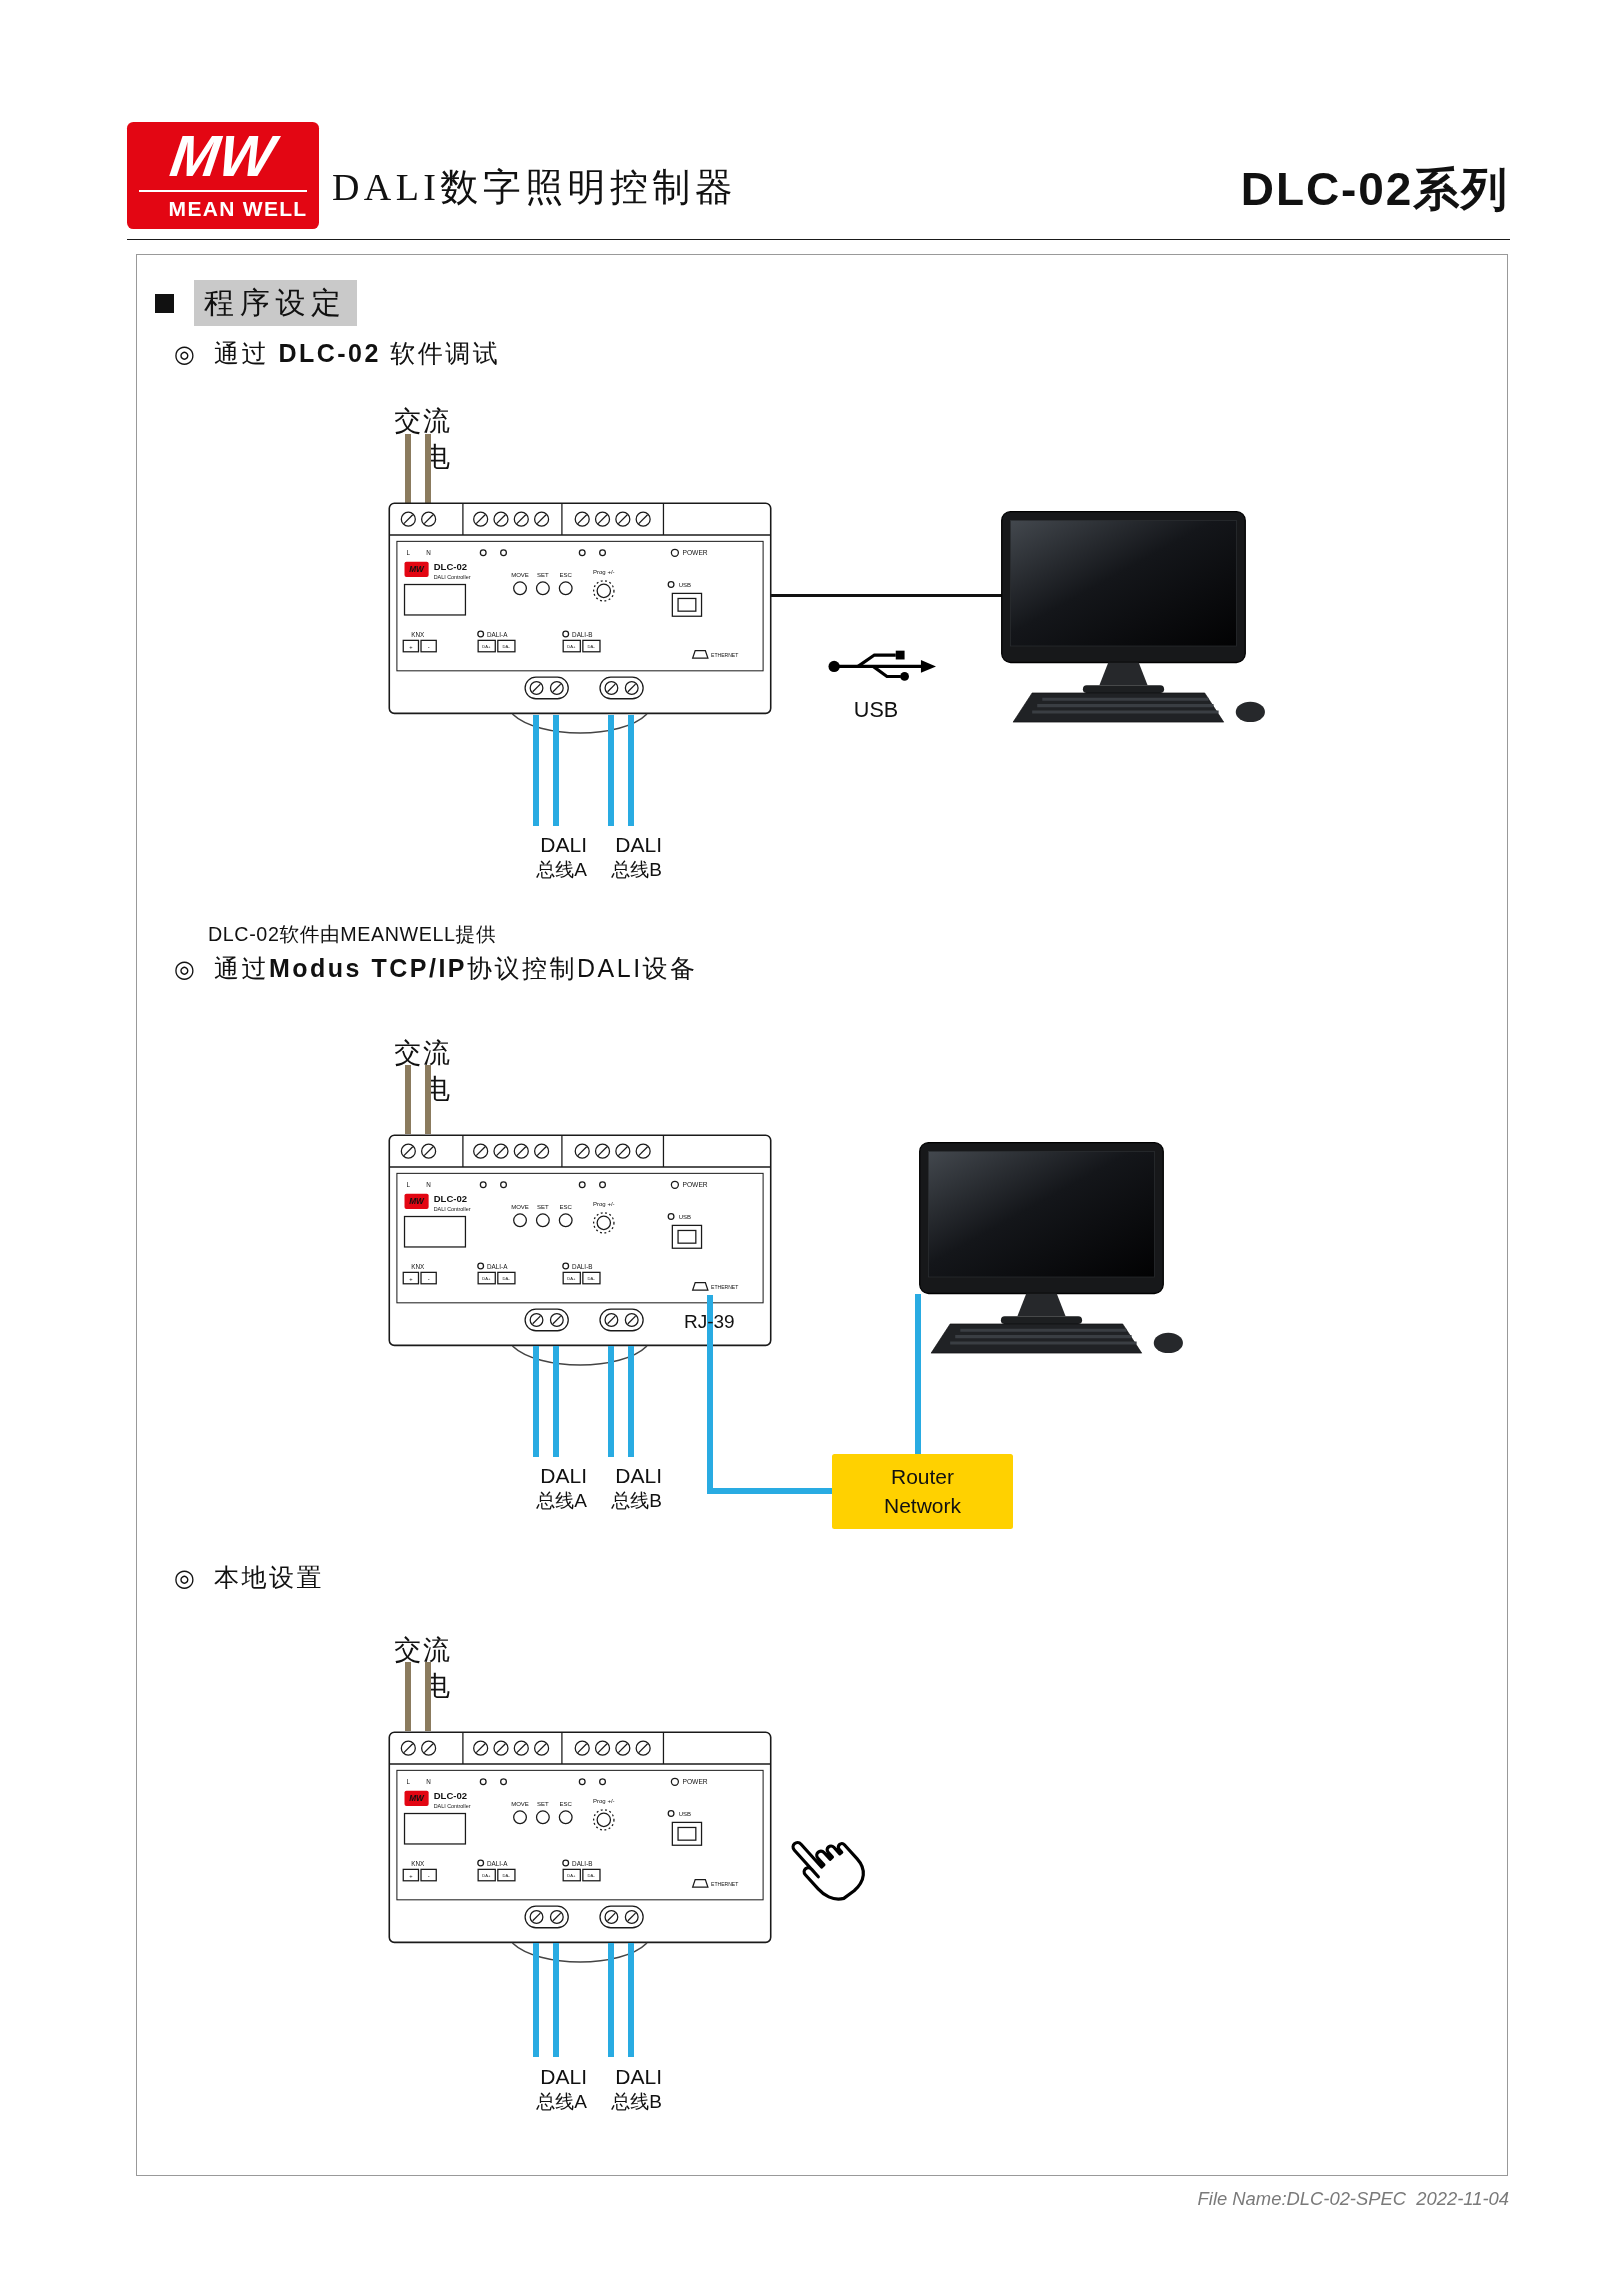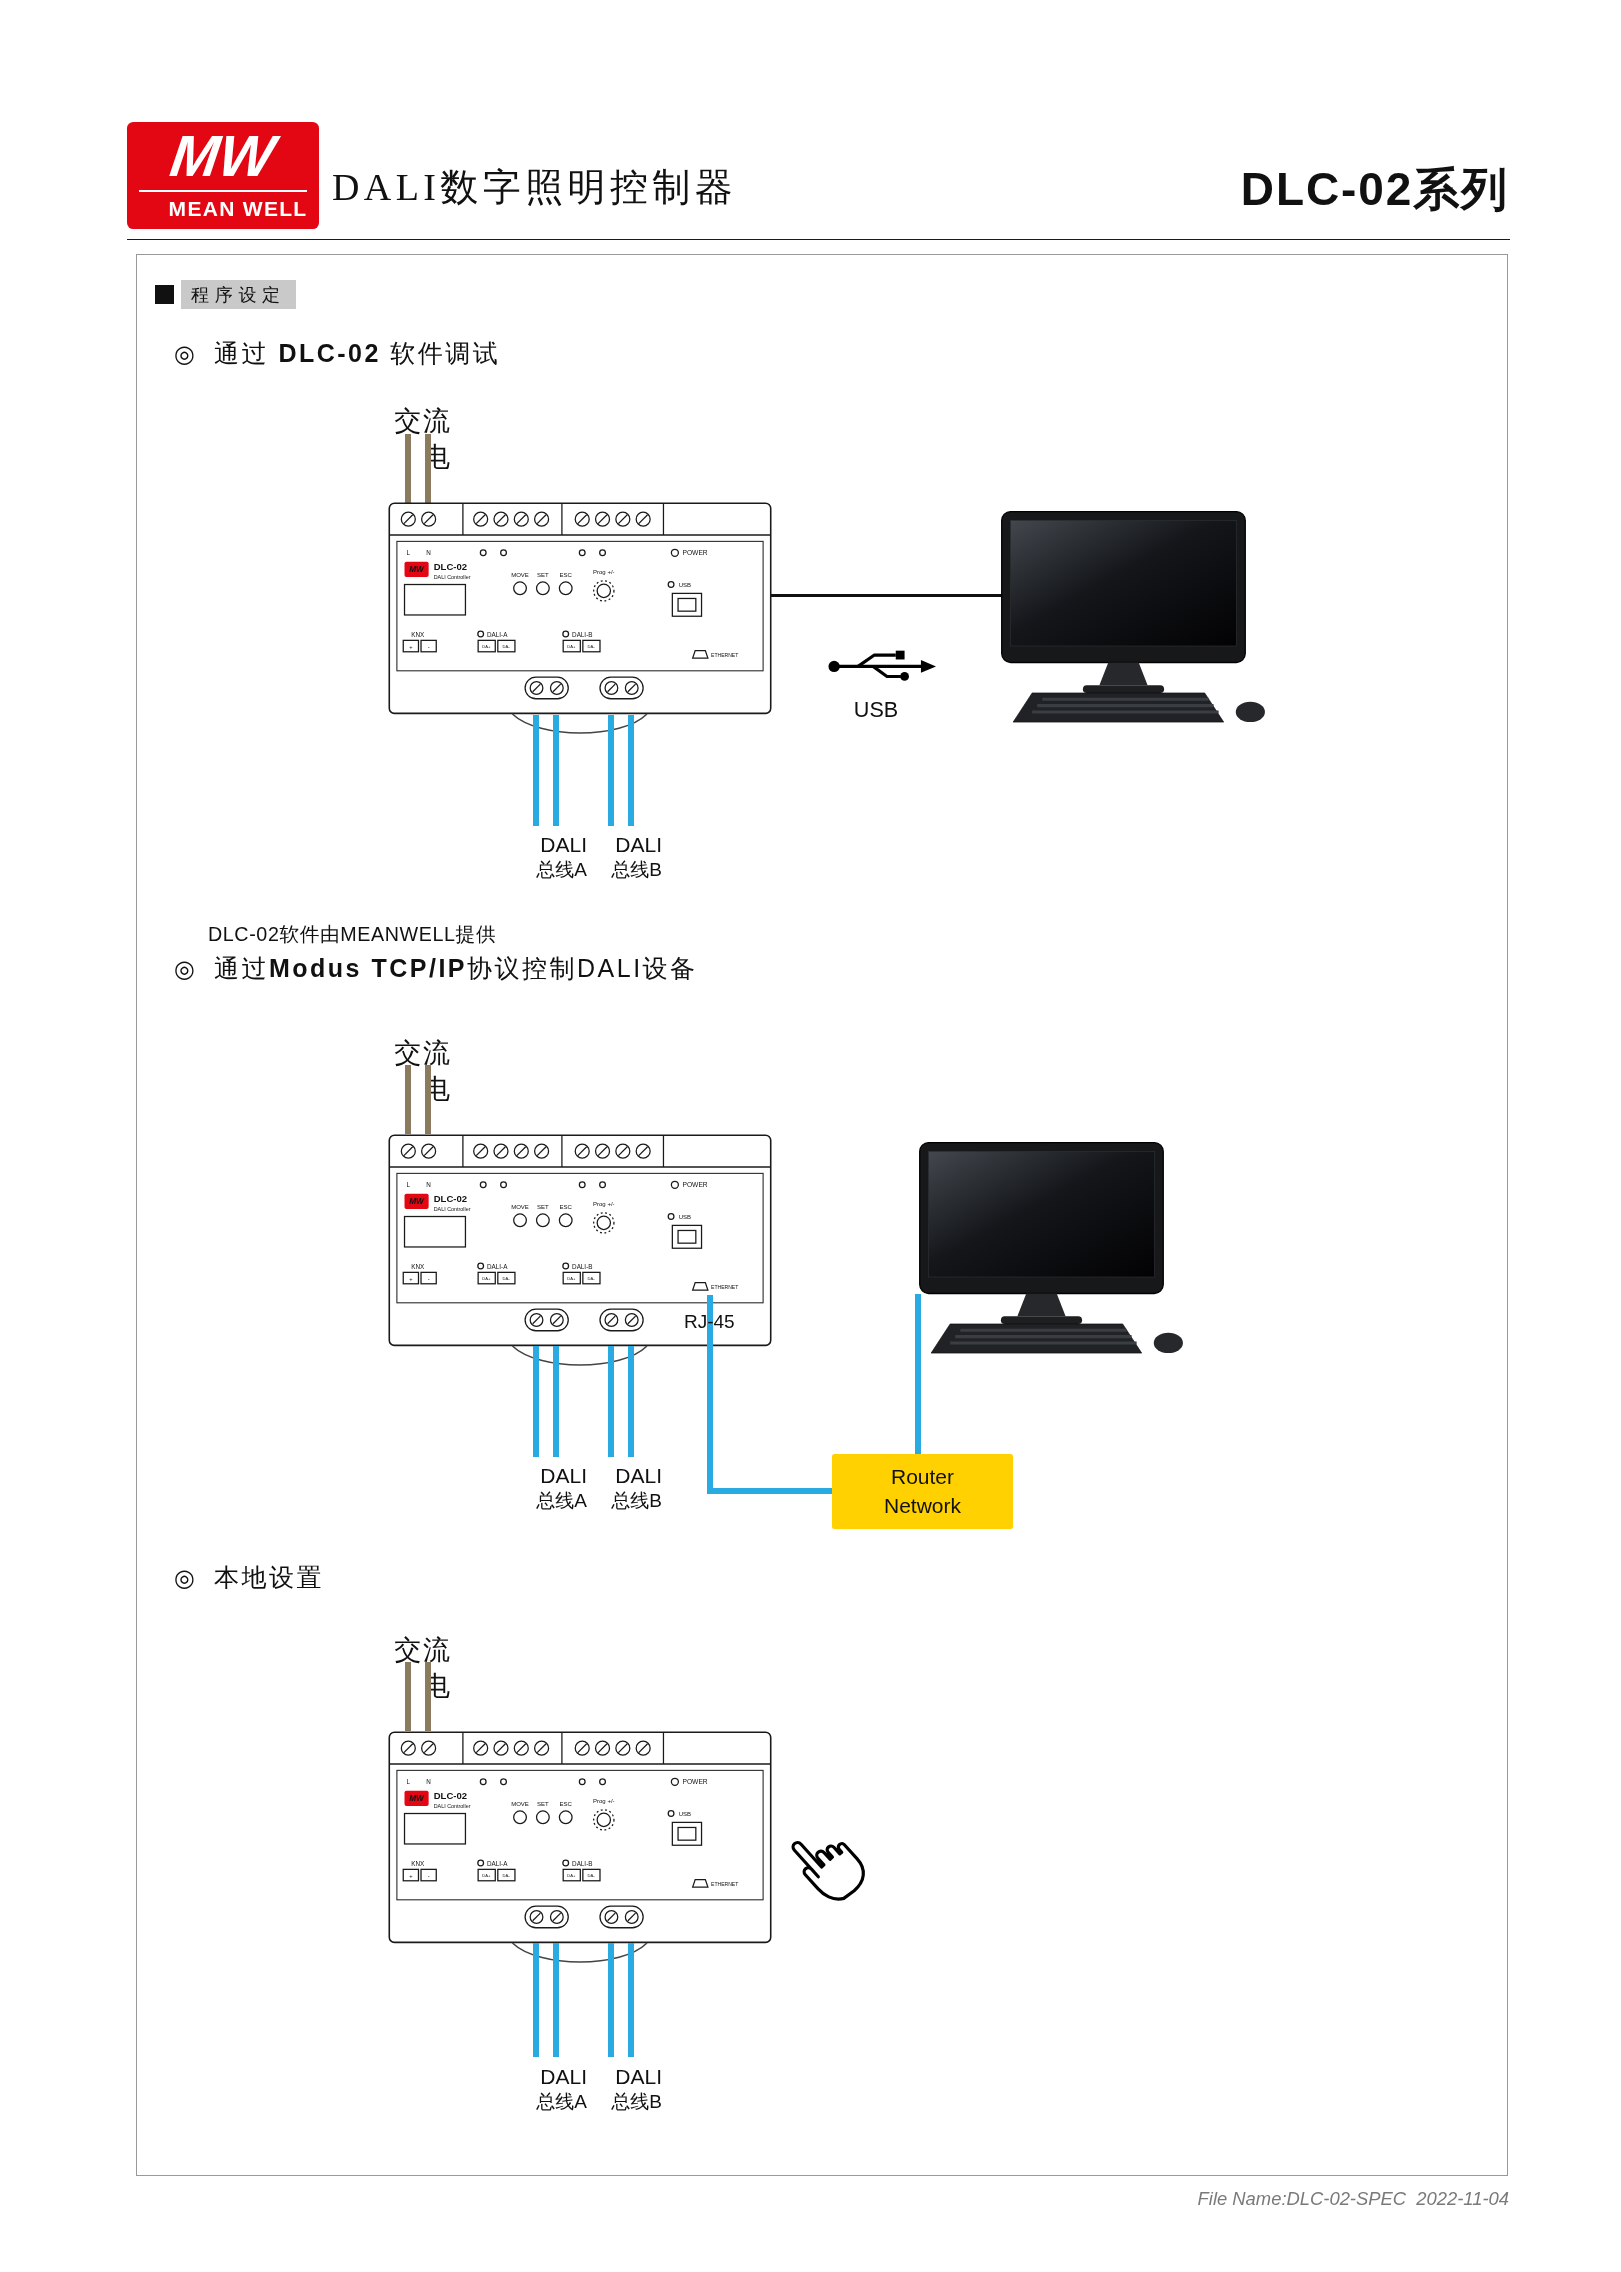--- a/index.html
+++ b/index.html
@@ -13,21 +13,21 @@
   .logo-mw{flex:1;display:flex;align-items:center;justify-content:center;color:#fff;
     font-style:italic;font-weight:bold;font-size:58px;line-height:1;transform:skewX(-8deg)}
   .logo-brand{width:88%;text-align:right;color:#fff;font-weight:bold;font-size:21px;
     border-top:2.5px solid #fff;padding:5px 0 7.6px;letter-spacing:1.3px}
   .page-title{left:332px;top:162px;font-size:38px;letter-spacing:4.4px;
     font-family:"Liberation Serif","DejaVu Serif",serif}
   .series{right:112px;top:159px;font-size:46px;font-weight:bold;letter-spacing:1.9px}
   .header-rule{left:127px;top:239px;width:1383px;border-top:1.9px solid #1a1a1a}
   
   .content-box{left:136px;top:254px;width:1372px;height:1922px;border:1.3px solid #999}
-  .section-title{left:18px;top:25px;display:flex;align-items:center;gap:7px;font-size:18px}
+  .section-title{left:18px;top:25px;display:flex;align-items:center;gap:20px;font-size:30px}
   .sq{width:19px;height:19px;background:#111;display:inline-block}
   .hl{background:var(--highlight-gray,#c9c9c9);padding:2.5px 10px;letter-spacing:5.7px}
   .subtitle{display:flex;align-items:center;gap:16.5px;font-size:25px;letter-spacing:2.5px}
   .marker{font-size:24px}
   .lbl{font-size:27px;letter-spacing:1.9px;width:70px;text-align:right}
   .wire{position:absolute;width:6.3px}
   .wire.brown{background:var(--wire-brown,#8b7b5e)}
   .wire.blue{background:var(--wire-blue,#29abe2)}
   .hline{position:absolute;background:#111}
   .bline{position:absolute;background:var(--wire-blue,#29abe2)}
@@ -357,21 +357,21 @@
       <line x1="82" y1="300" x2="344" y2="300"></line>
       <line x1="74" y1="310" x2="352" y2="310"></line>
       <line x1="66" y1="320" x2="360" y2="320"></line>
     </g>
     <ellipse cx="410" cy="320" rx="23" ry="16" fill="#26282b"></ellipse>
   </svg>
 </div>
   <div class="bline" style="left:570px;top:1040px;width:6.3px;height:195px"></div>
   <div class="bline" style="left:570px;top:1233px;width:134px;height:6.3px"></div>
   <div class="bline" style="left:778px;top:1039px;width:6.3px;height:161px"></div>
-  <div class="abs rj45" style="left:547px;top:1056px">RJ-45</div>
+  <div class="abs rj45" style="left:547px;top:1056px">RJ-39</div>
   <div class="abs router-box" style="left:695px;top:1199px;width:181px;height:75px">
     <div>Router</div>
     <div>Network</div>
   </div>
   <div class="wire blue" style="left:396px;top:1091px;height:111px"></div>
   <div class="wire blue" style="left:416px;top:1091px;height:111px"></div>
   <div class="wire blue" style="left:471px;top:1091px;height:111px"></div>
   <div class="wire blue" style="left:491px;top:1091px;height:111px"></div>
   <div class="dali-label" style="left:368px;top:1207px">
     <div class="en">DALI</div>

